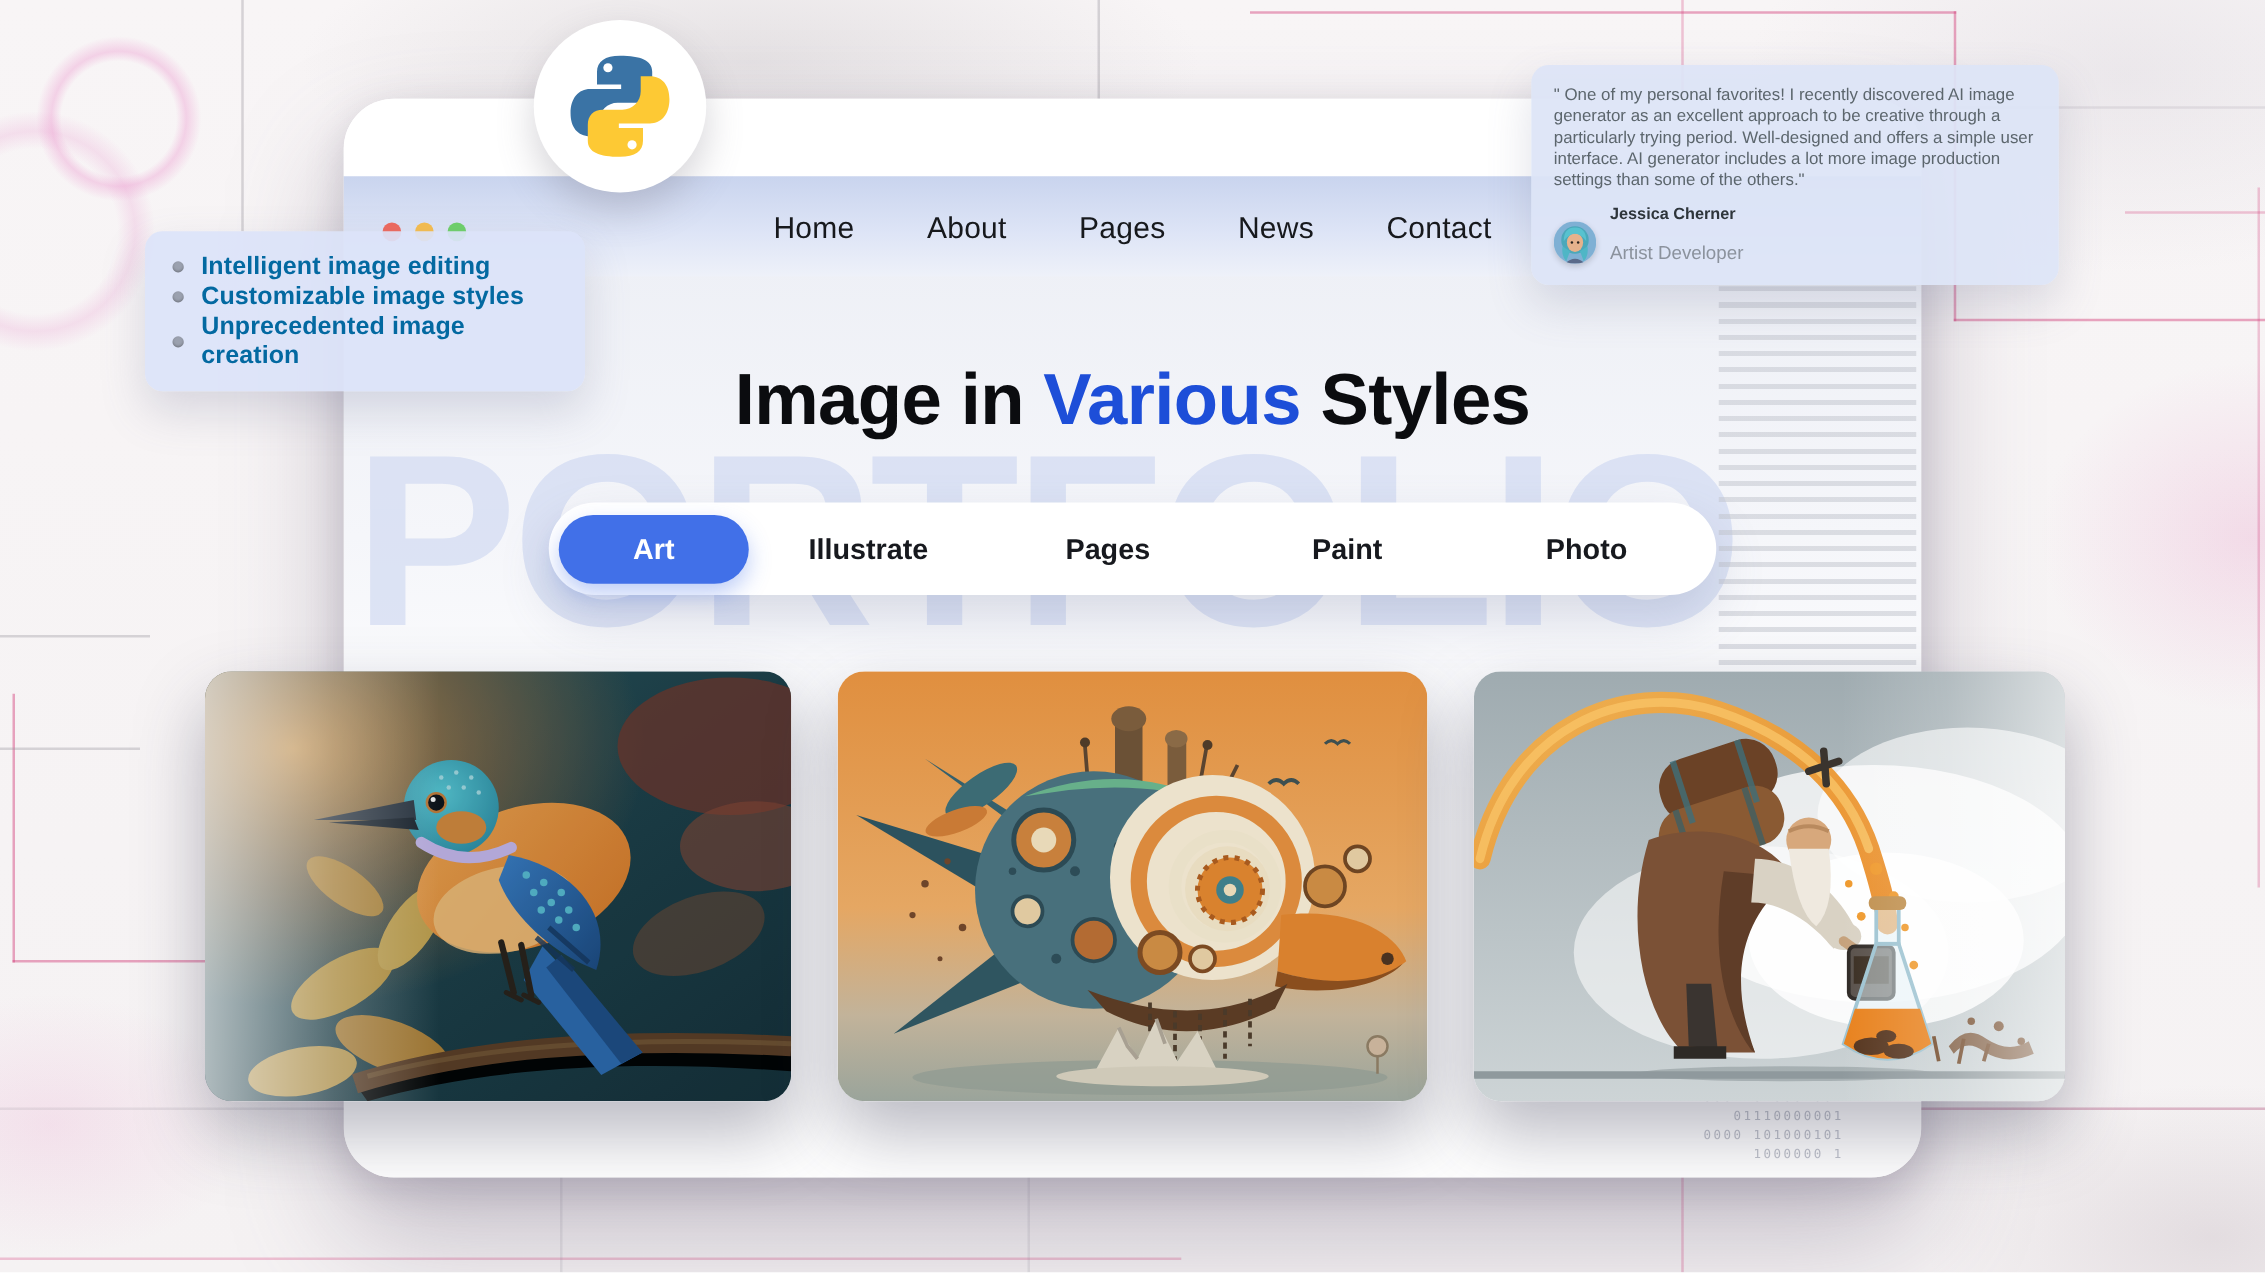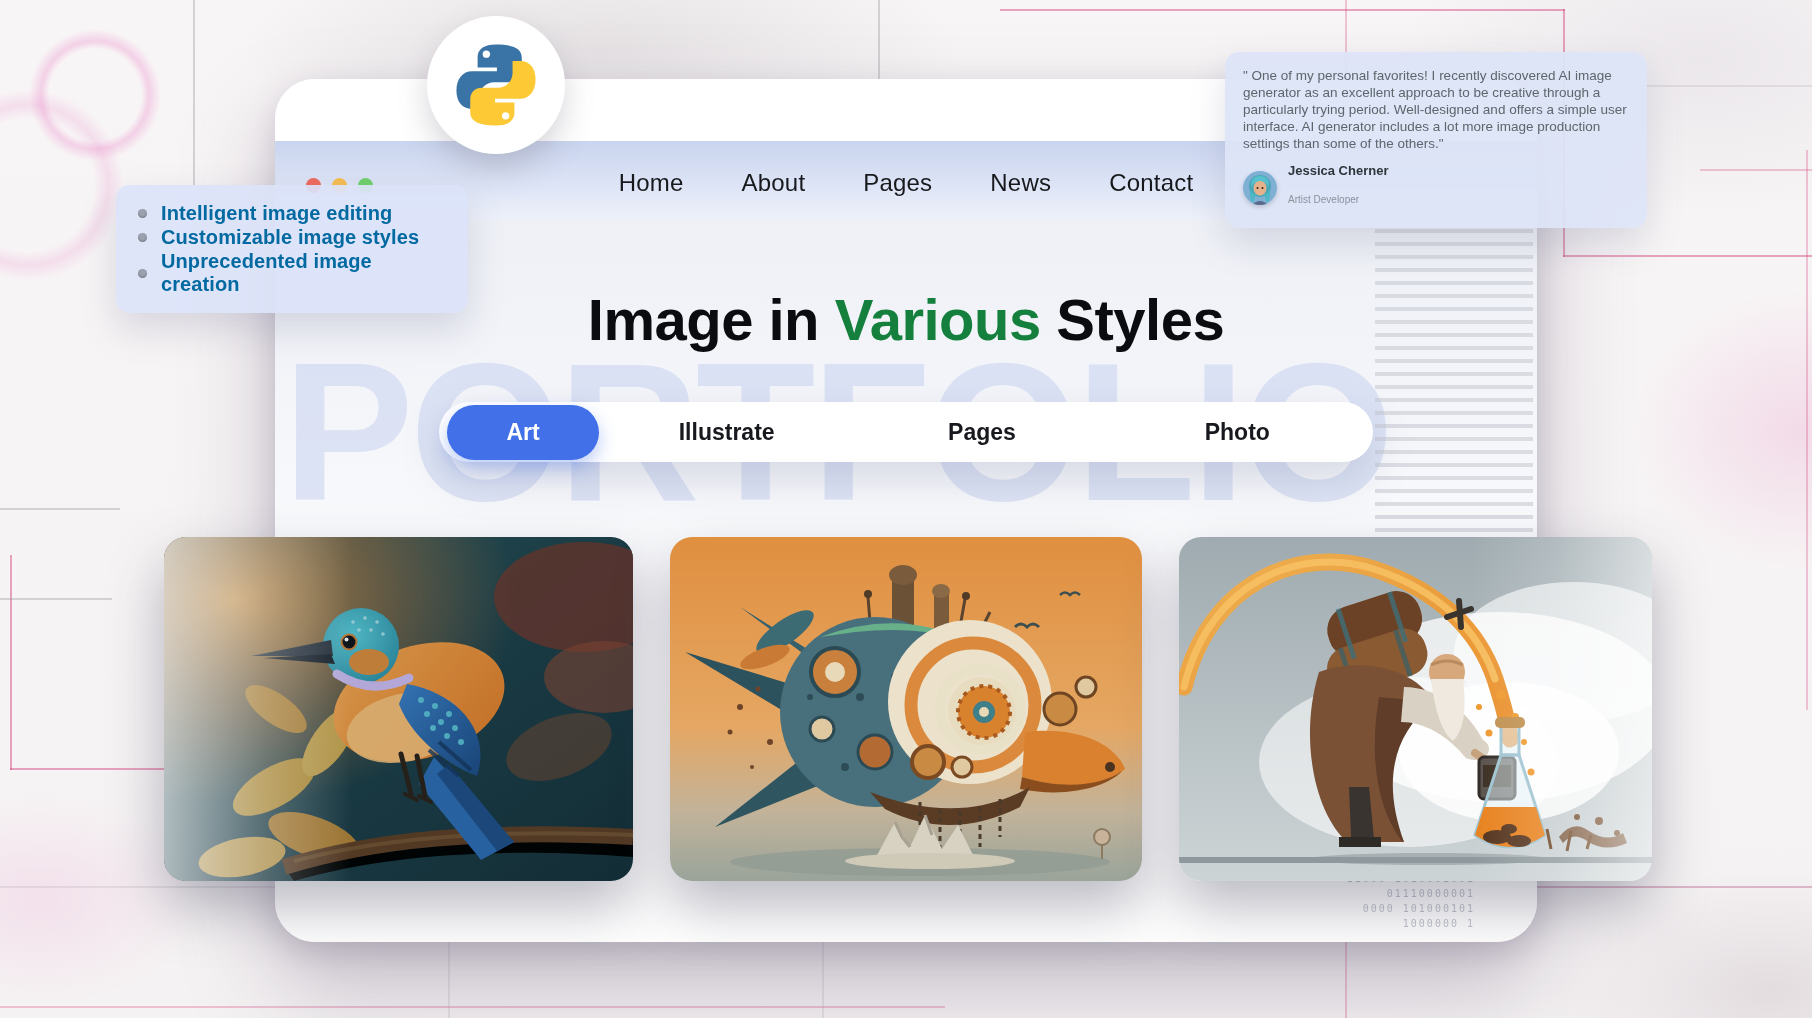--- a/index.html
+++ b/index.html
@@ -54,24 +54,24 @@
     color:#cdd7f1; opacity:.62; white-space:nowrap; }
   .lines-tex { position:absolute; left:1100px; top:150px; width:158px; height:430px; opacity:.55;
     background:repeating-linear-gradient(180deg, #c4c7cf 0 4px, transparent 4px 13px); }
   .binary { font-family:"DejaVu Sans Mono", monospace; color:#b9bcc6; white-space:pre-line;
     letter-spacing:2px; text-align:right; }
   .binary.top { position:absolute; left:990px; top:150px; width:190px; font-size:11px; line-height:24px; opacity:.9; }
   .binary.bottom { position:absolute; left:1000px; top:792px; width:200px; font-size:10px; line-height:15px; opacity:.9; }
 
   .hero { position:absolute; left:0; right:0; top:203px; text-align:center;
     font-size:58px; font-weight:800; color:#0b0c0f; letter-spacing:-.5px; line-height:76px; }
-  .hero .hl { color:#15803d; }
-
-  
-  .tabs { position:absolute; left:164px; top:323px; width:934px; height:60px;
+  .hero .hl { color:#1d4ed8; }
+
+  
+  .tabs { position:absolute; left:164px; top:323px; width:934px; height:74px;
     background:#ffffff; border-radius:40px; display:flex; align-items:center; padding:8px;
     box-shadow:0 18px 40px rgba(100,110,150,.22); }
   .tab { border:none; background:transparent; font-family:inherit; font-size:23px; font-weight:700;
     color:#17191e; flex:1; text-align:center; cursor:pointer; padding:14px 0; border-radius:30px; }
   .tab.active { flex:0 0 152px; background:#4170e8; color:#ffffff;
     box-shadow:0 8px 18px rgba(65,112,232,.35); }
 
   
   .gallery { position:absolute; left:-111px; top:458px; width:1485px; height:344px; display:flex; gap:37px; }
   .shot { position:relative; border-radius:22px; overflow:hidden; flex:0 0 auto;
@@ -96,21 +96,21 @@
 
   
   .testimonial { position:absolute; left:1225px; top:52px; width:422px; height:176px;
     background:rgba(221,228,246,.93); border-radius:14px; padding:15px 18px 12px;
     box-shadow:0 16px 36px rgba(100,105,140,.20); }
   .quote { font-size:13.5px; line-height:17px; color:#5c666d; font-weight:500; }
   .person { display:flex; align-items:flex-end; gap:11px; margin-top:11px; }
   .avatar { width:34px; height:34px; border-radius:50%; overflow:hidden; flex:0 0 auto;
     box-shadow:0 2px 5px rgba(0,0,0,.18); }
   .p-name { font-size:13px; font-weight:700; color:#2e353b; }
-  .p-role { font-size:10px; color:#8b929d; margin-top:16px; }
+  .p-role { font-size:15px; color:#8b929d; margin-top:16px; }
 </style>
 </head>
 <body>
 
 <div class="stage">
 
   <div>
     <div class="gl h pink" style="left:1000px; top:9px;   width:565px;"></div>
     <div class="gl v pink" style="left:1563px; top:9px;   height:248px;"></div>
     <div class="gl h pink" style="left:1563px; top:255px; width:249px;"></div>
@@ -161,20 +161,21 @@
       <span class="nav-item">News</span>
       <span class="nav-item">Contact</span>
     </nav>
 
     <h1 class="hero"><span>Image in </span><span class="hl">Various</span><span> Styles</span></h1>
 
     <div class="tabs">
       <button class="tab active">Art</button>
       <button class="tab">Illustrate</button>
       <button class="tab">Pages</button>
+      <button class="tab">Paint</button>
       <button class="tab">Photo</button>
     </div>
 
     <div class="gallery">
 
       <div class="shot" style="width:469px; height:344px;" aria-label="Colorful kingfisher bird perched on a branch">
         <svg width="469" height="344" viewBox="0 0 469 344">
           <defs>
             <linearGradient id="bbg" x1="0" y1="0" x2="1" y2="1">
               <stop offset="0" stop-color="#2e5a60"></stop>

